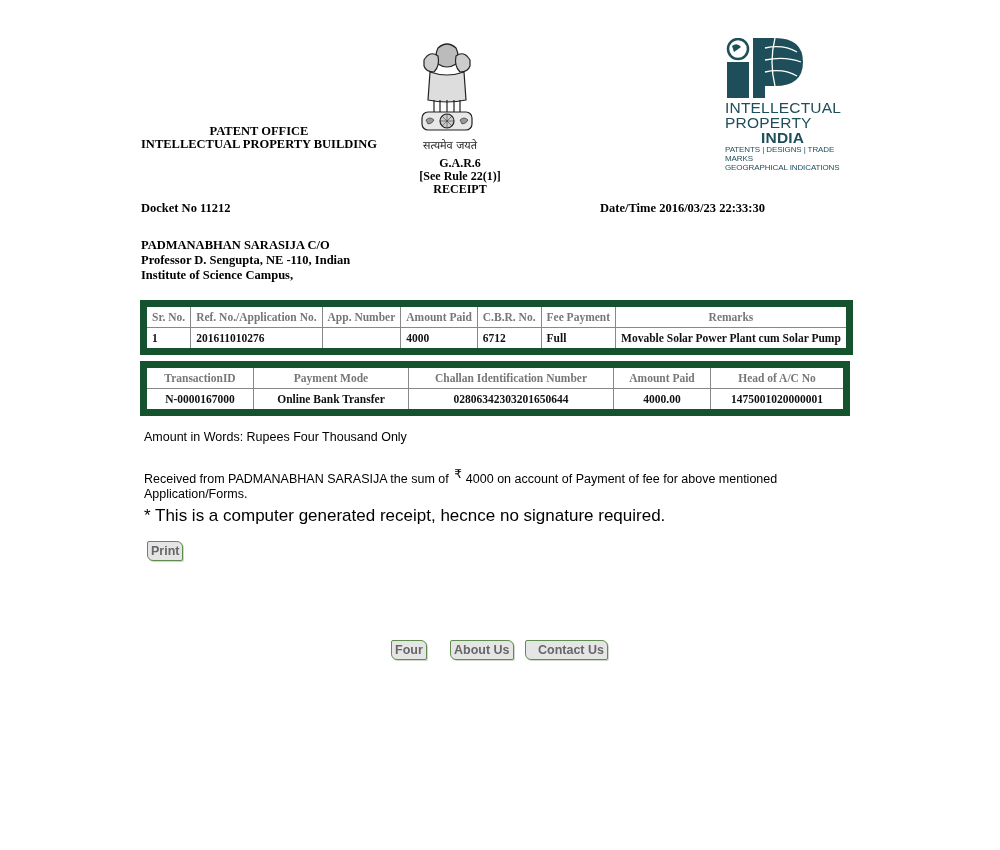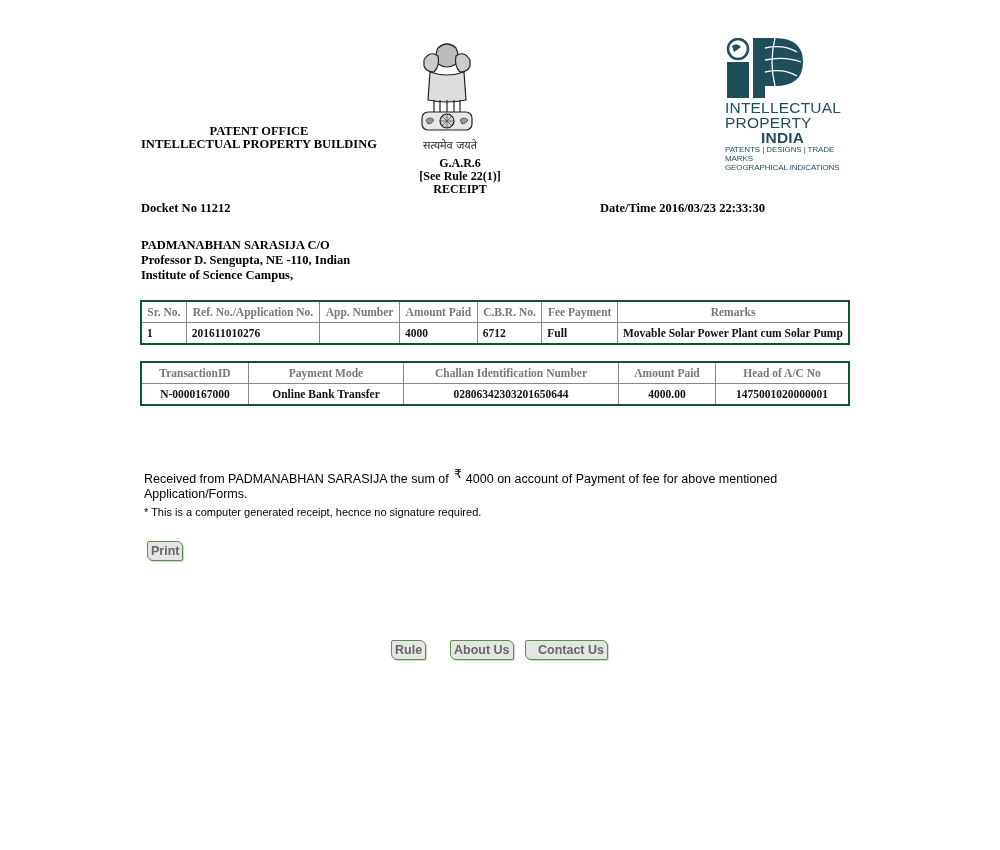--- a/index.html
+++ b/index.html
@@ -16,33 +16,33 @@
     .ipi-l1 { font-family: "Liberation Sans", sans-serif; color: #1d4e5a; font-size: 15.5px; line-height: 14px; margin-top: 3px; letter-spacing: 0.2px; }
     .ipi-l2 { font-family: "Liberation Sans", sans-serif; color: #1d4e5a; font-size: 15.5px; line-height: 15px; letter-spacing: 0.2px; }
     .ipi-l2 b { font-weight: bold; margin-left: 36px; }
     .ipi-l3 { font-family: "Liberation Sans", sans-serif; color: #1d4e5a; font-size: 8px; line-height: 9px; letter-spacing: -0.1px; }
 
     .docket { position: absolute; left: 141px; top: 201px; font-size: 12.5px; font-weight: bold; }
     .datetime { position: absolute; left: 600px; top: 201px; font-size: 12.5px; font-weight: bold; }
 
     .addr { position: absolute; left: 141px; top: 238px; font-size: 12.5px; font-weight: bold; line-height: 15px; }
 
-    table.rt { position: absolute; border-collapse: collapse; border: 2px solid #14532d; font-family: "Liberation Serif", serif; font-size: 11.5px; font-weight: bold; }
+    table.rt { position: absolute; border-collapse: collapse; border: 7px solid #14532d; font-family: "Liberation Serif", serif; font-size: 11.5px; font-weight: bold; }
     table.rt th, table.rt td { border: 1px solid #888; padding: 0 5px; white-space: nowrap; }
     table.rt th { color: #777; height: 20px; }
     table.rt td { color: #111; height: 20px; }
     #t1 { left: 140px; top: 300px; width: 710px; }
     #t1 td { text-align: left; }
     #t2 { left: 140px; top: 361px; width: 710px; }
     #t2 th, #t2 td { text-align: center; }
 
     .totals { position: absolute; left: 144px; top: 428px; font-size: 12.5px; line-height: 18px; font-family: "Liberation Sans", sans-serif; }
     .rupee { display: inline-block; font-size: 12px; position: relative; top: -5px; margin: 0 4px 0 2px; font-family: "DejaVu Sans", sans-serif; }
     .received { position: absolute; left: 144px; top: 472px; width: 700px; font-size: 12.5px; line-height: 15px; font-family: "Liberation Sans", sans-serif; }
-    .note { position: absolute; left: 144px; top: 506px; font-size: 11px; font-family: "Liberation Sans", sans-serif; }
+    .note { position: absolute; left: 144px; top: 506px; font-size: 17px; font-family: "Liberation Sans", sans-serif; }
 
     .btn { position: absolute; border: 1.5px solid #5e8e4e; border-radius: 2px 6px 2px 6px; background: #e5e5e5; color: #666; font-family: "Liberation Sans", sans-serif; font-weight: bold; font-size: 12.5px; padding: 1px 3px; line-height: 16px; cursor: pointer; box-shadow: 1px 1px 0 #cfd9cb; }
     .btn-print { left: 147px; top: 541px; }
     .btn-home { left: 391px; top: 640px; }
     .btn-about { left: 450px; top: 640px; }
     .btn-contact { left: 525px; top: 640px; padding-left: 12px; }
   </style>
 </head>
 <body>
 
@@ -136,27 +136,28 @@
       <td>N-0000167000</td>
       <td>Online Bank Transfer</td>
       <td>02806342303201650644</td>
       <td>4000.00</td>
       <td>1475001020000001</td>
     </tr>
   </tbody>
 </table>
 
 <div class="totals">
+  <div>Amount in Words: Rupees Four Thousand Only</div>
 </div>
 
 <div class="received">
   <span>Received from PADMANABHAN SARASIJA the sum of</span>
   <span class="rupee">₹</span><span>4000</span>
   <span>on account of Payment of fee for above mentioned Application/Forms.</span>
 </div>
 
 <div class="note">* This is a computer generated receipt, hecnce no signature required.</div>
 
 <button class="btn btn-print">Print</button>
 
-<button class="btn btn-home">Rule</button>
+<button class="btn btn-home">Four</button>
 <button class="btn btn-about">About Us</button>
 <button class="btn btn-contact">Contact Us</button>
 
 </body></html>

